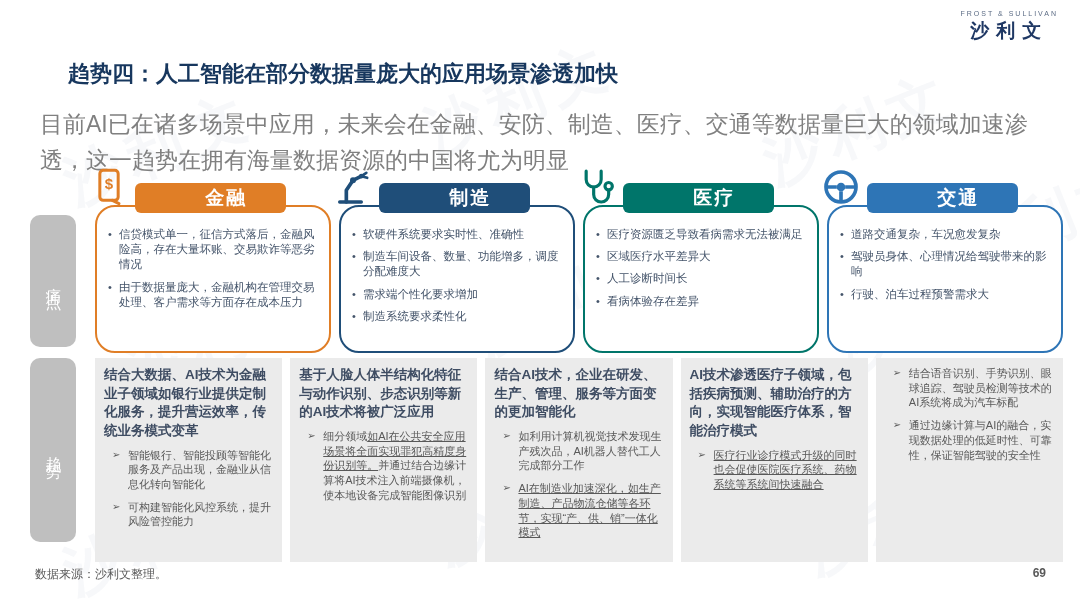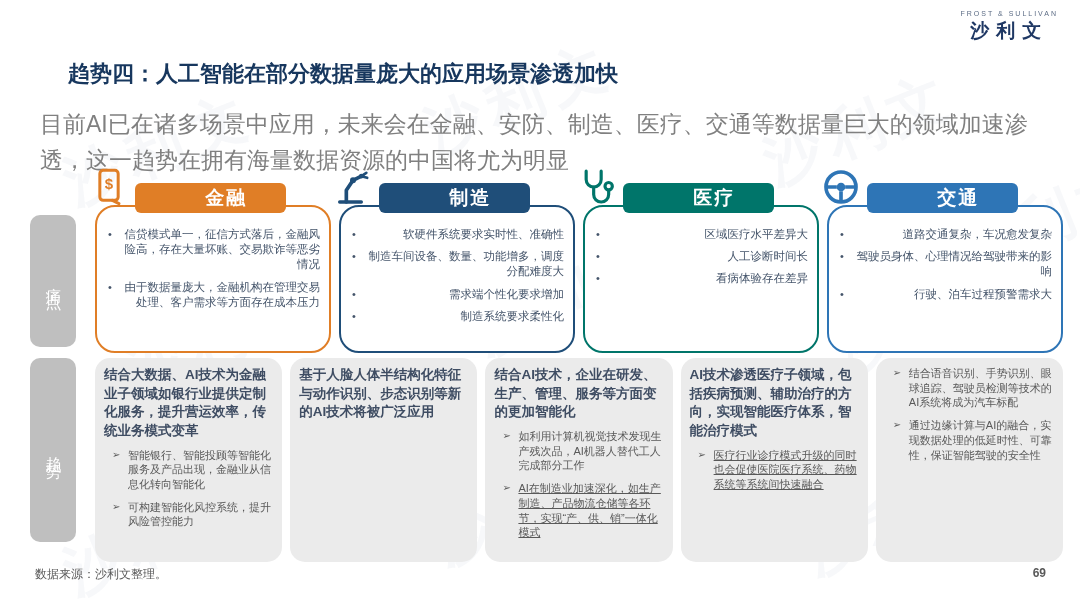--- a/index.html
+++ b/index.html
@@ -30,27 +30,27 @@
   
   #pain-columns{position:absolute;left:95px;top:205px;width:968px;display:flex;gap:8px;z-index:3;}
   .pain-col{position:relative;flex:1;min-width:0;}
   .icon-holder{position:absolute;top:-38px;left:-6px;width:40px;height:40px;z-index:4;color:var(--c);}
   .icon-holder svg{width:40px;height:40px;display:block;}
   .pill{position:absolute;top:-22px;left:17%;width:64%;height:30px;background:var(--c);
         border-radius:6px;display:flex;align-items:center;justify-content:center;z-index:3;}
   .pill-label{color:#fff;font-weight:bold;font-size:19px;letter-spacing:2px;margin-left:31px;}
   .pain-box{border:2px solid var(--c);border-radius:20px;height:148px;box-sizing:border-box;
             padding:20px 9px 6px 6px;background:#fff;}
-  .pain-list{margin:0;padding:0 0 0 16px;list-style:none;text-align:right;}
+  .pain-list{margin:0;padding:0 0 0 16px;list-style:none;}
   .pain-list li{position:relative;font-size:11.5px;line-height:1.32;color:#44546A;margin-bottom:7px;}
   .pain-list li::before{content:"•";position:absolute;left:-11px;top:0;font-size:11px;color:#44546A;}
   
   #trend-columns{position:absolute;left:95px;top:358px;width:968px;display:flex;gap:8px;z-index:3;}
   .trend-col{flex:1;min-width:0;background:#EBEBEB;height:204px;box-sizing:border-box;
-             padding:8px 9px 22px 9px;overflow:hidden;border-radius:15px;}
+             padding:8px 9px 22px 9px;overflow:hidden;}
   .trend-headline{font-size:13.5px;font-weight:bold;line-height:1.38;color:#3F4D63;margin-bottom:7px;}
   .trend-list{margin:0;padding:0 0 0 24px;list-style:none;}
   .trend-list li{position:relative;font-size:11px;line-height:1.34;color:#595959;margin-bottom:8px;}
   .trend-list li::before{content:"➢";position:absolute;left:-16px;top:0;font-size:10px;color:#595959;}
   .trend-list .u{text-decoration:underline;}
   
   .source-note{position:absolute;left:35px;top:566px;font-size:12px;color:#595959;z-index:3;}
   .page-number{position:absolute;right:34px;top:566px;font-size:12px;font-weight:bold;color:#595959;z-index:3;}
 </style>
 </head>
@@ -130,20 +130,21 @@
           <path d="M5.5 2.5v5a4.5 4.5 0 0 0 9 0v-5" stroke="currentColor" stroke-width="1.9" stroke-linecap="round"></path>
           <path d="M10 12v4.5a4.5 4.5 0 0 0 9 0v-2.2" stroke="currentColor" stroke-width="1.9" stroke-linecap="round"></path>
           <circle cx="19" cy="11.5" r="2.2" stroke="currentColor" stroke-width="1.9"></circle>
         </svg>
       </span>
     <div class="pill">
       <span class="pill-label">医疗</span>
     </div>
     <div class="pain-box">
       <ul class="pain-list">
+          <li>医疗资源匮乏导致看病需求无法被满足</li>
           <li>区域医疗水平差异大</li>
           <li>人工诊断时间长</li>
           <li>看病体验存在差异</li>
         </ul>
     </div>
   </div>
 
   <div class="pain-col" style="--c: #2E75B6;">
     <span class="icon-holder">
         <svg viewBox="0 0 24 24" fill="none">
@@ -168,20 +169,23 @@
   <div class="trend-col">
     <div class="trend-headline">结合大数据、AI技术为金融业子领域如银行业提供定制化服务，提升营运效率，传统业务模式变革</div>
     <ul class="trend-list">
         <li><span>智能银行、智能投顾等智能化服务及产品出现，金融业从信息化转向智能化</span></li>
         <li><span>可构建智能化风控系统，提升风险管控能力</span></li>
       </ul>
   </div>
 
   <div class="trend-col">
     <div class="trend-headline">基于人脸人体半结构化特征与动作识别、步态识别等新的AI技术将被广泛应用</div>
+    <ul class="trend-list">
+        <li><span>细分领域</span><span class="u">如AI在公共安全应用场景将全面实现罪犯高精度身份识别等。</span><span>并通过结合边缘计算将AI技术注入前端摄像机，使本地设备完成智能图像识别</span></li>
+      </ul>
   </div>
 
   <div class="trend-col">
     <div class="trend-headline">结合AI技术，企业在研发、生产、管理、服务等方面变的更加智能化</div>
     <ul class="trend-list">
         <li><span>如利用计算机视觉技术发现生产残次品，AI机器人替代工人完成部分工作</span></li>
         <li><span class="u">AI在制造业加速深化，如生产制造、产品物流仓储等各环节，实现“产、供、销”一体化模式</span></li>
       </ul>
   </div>
 

